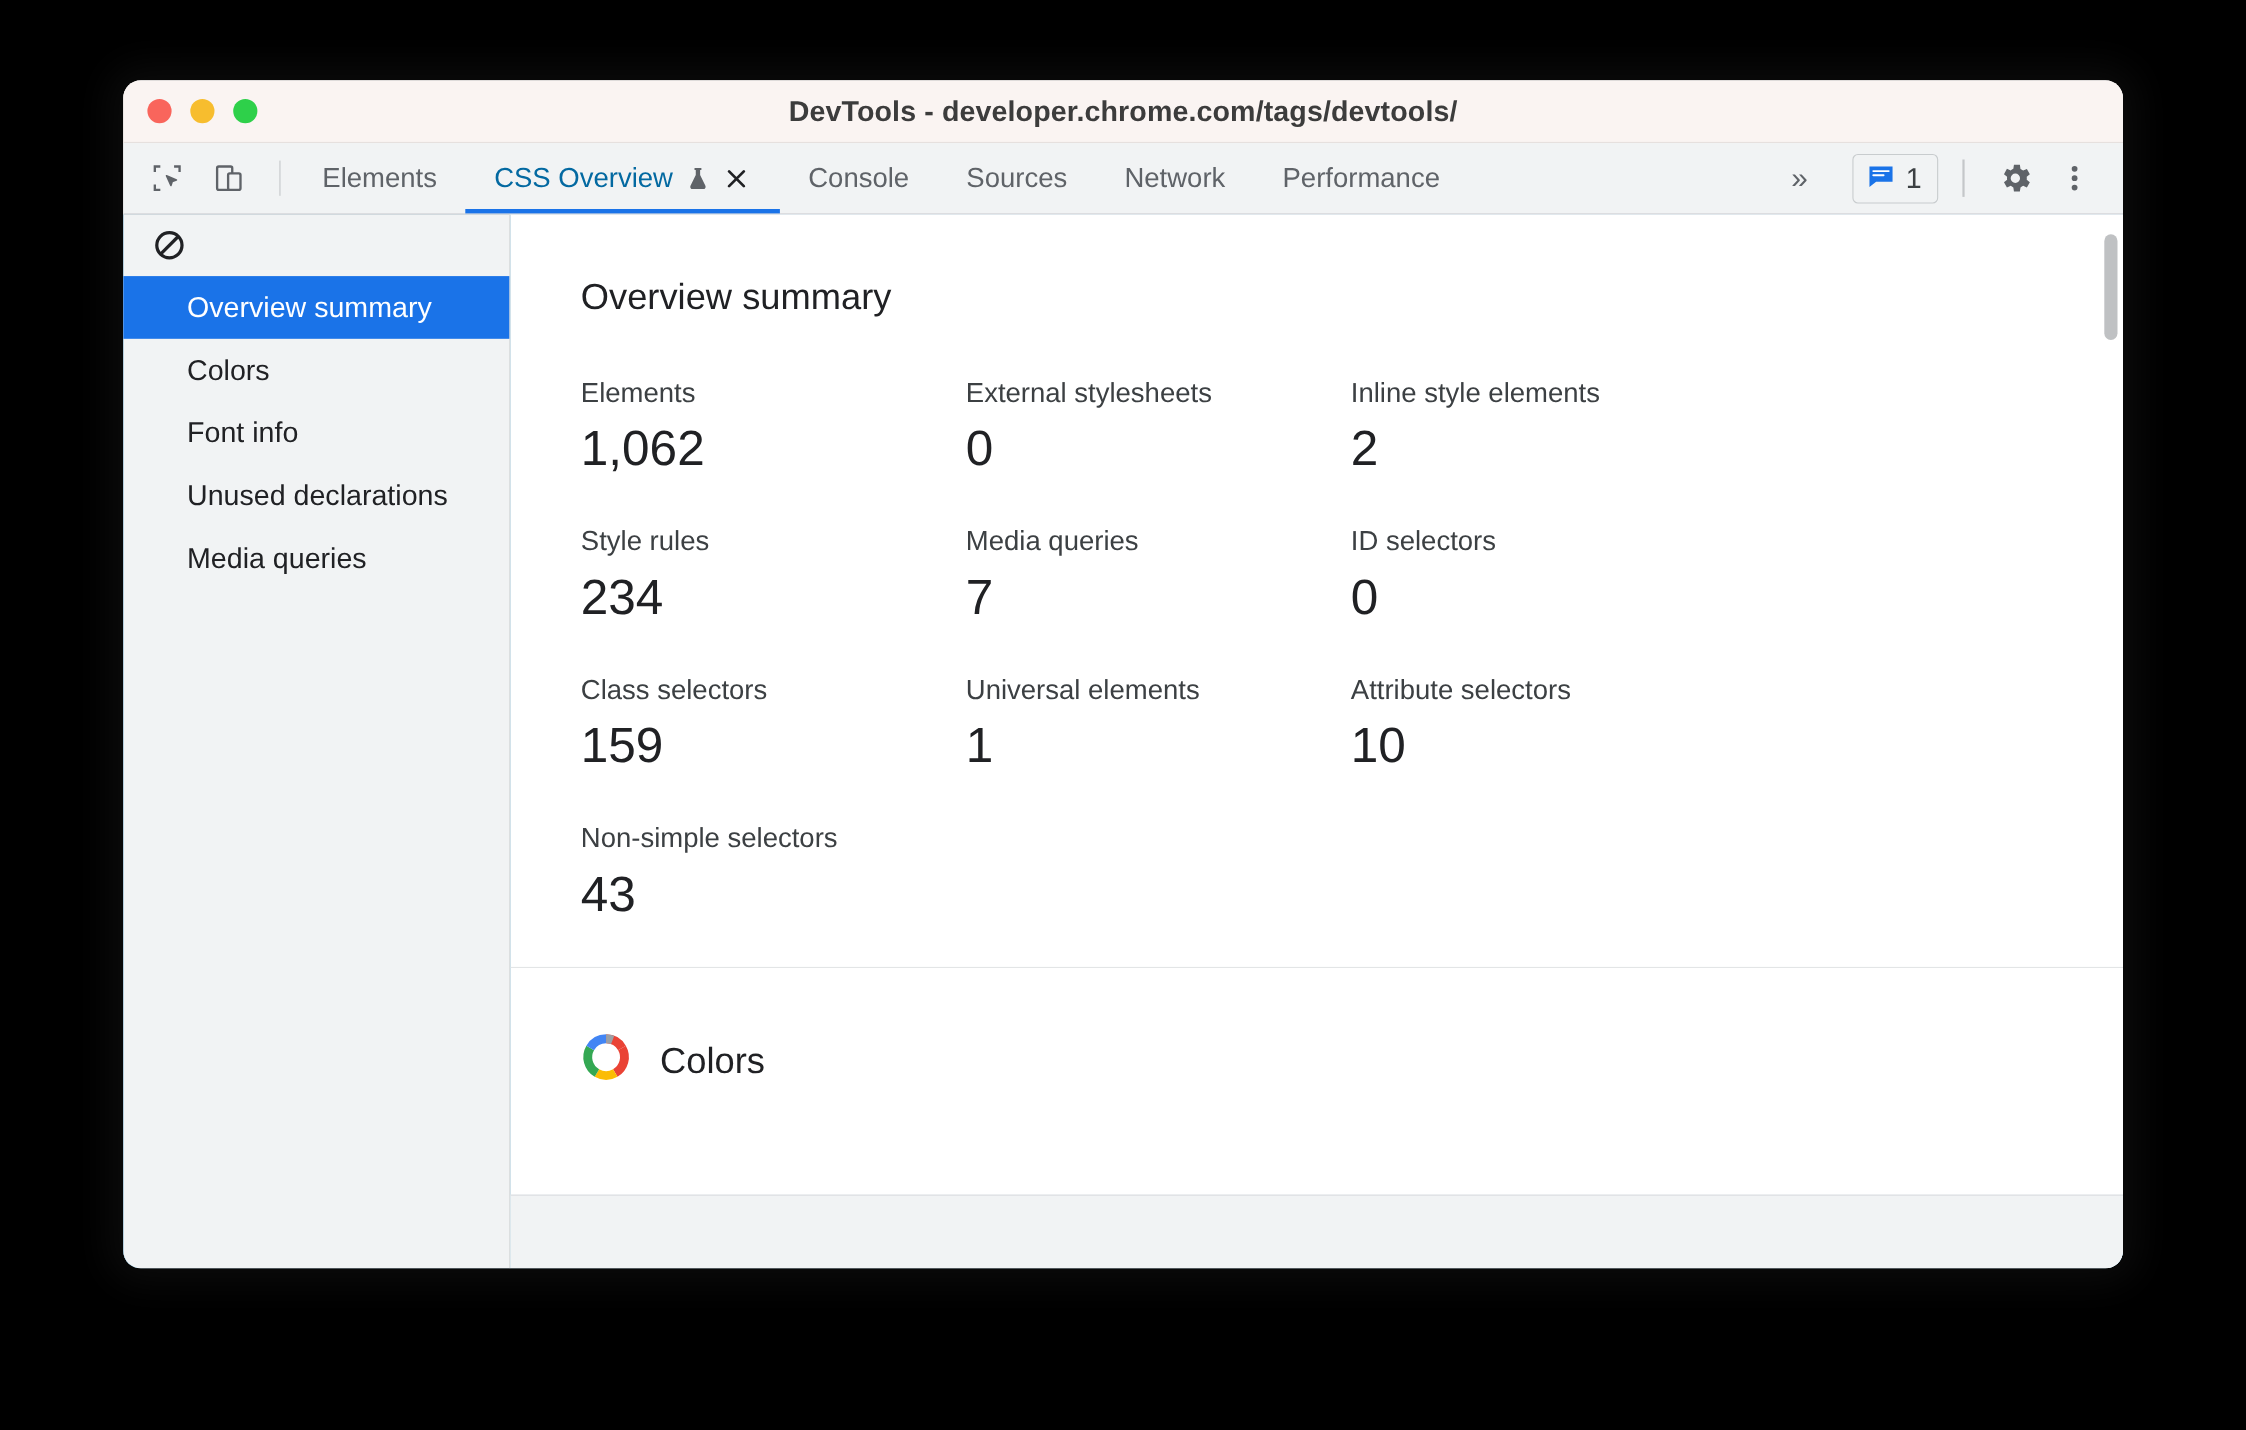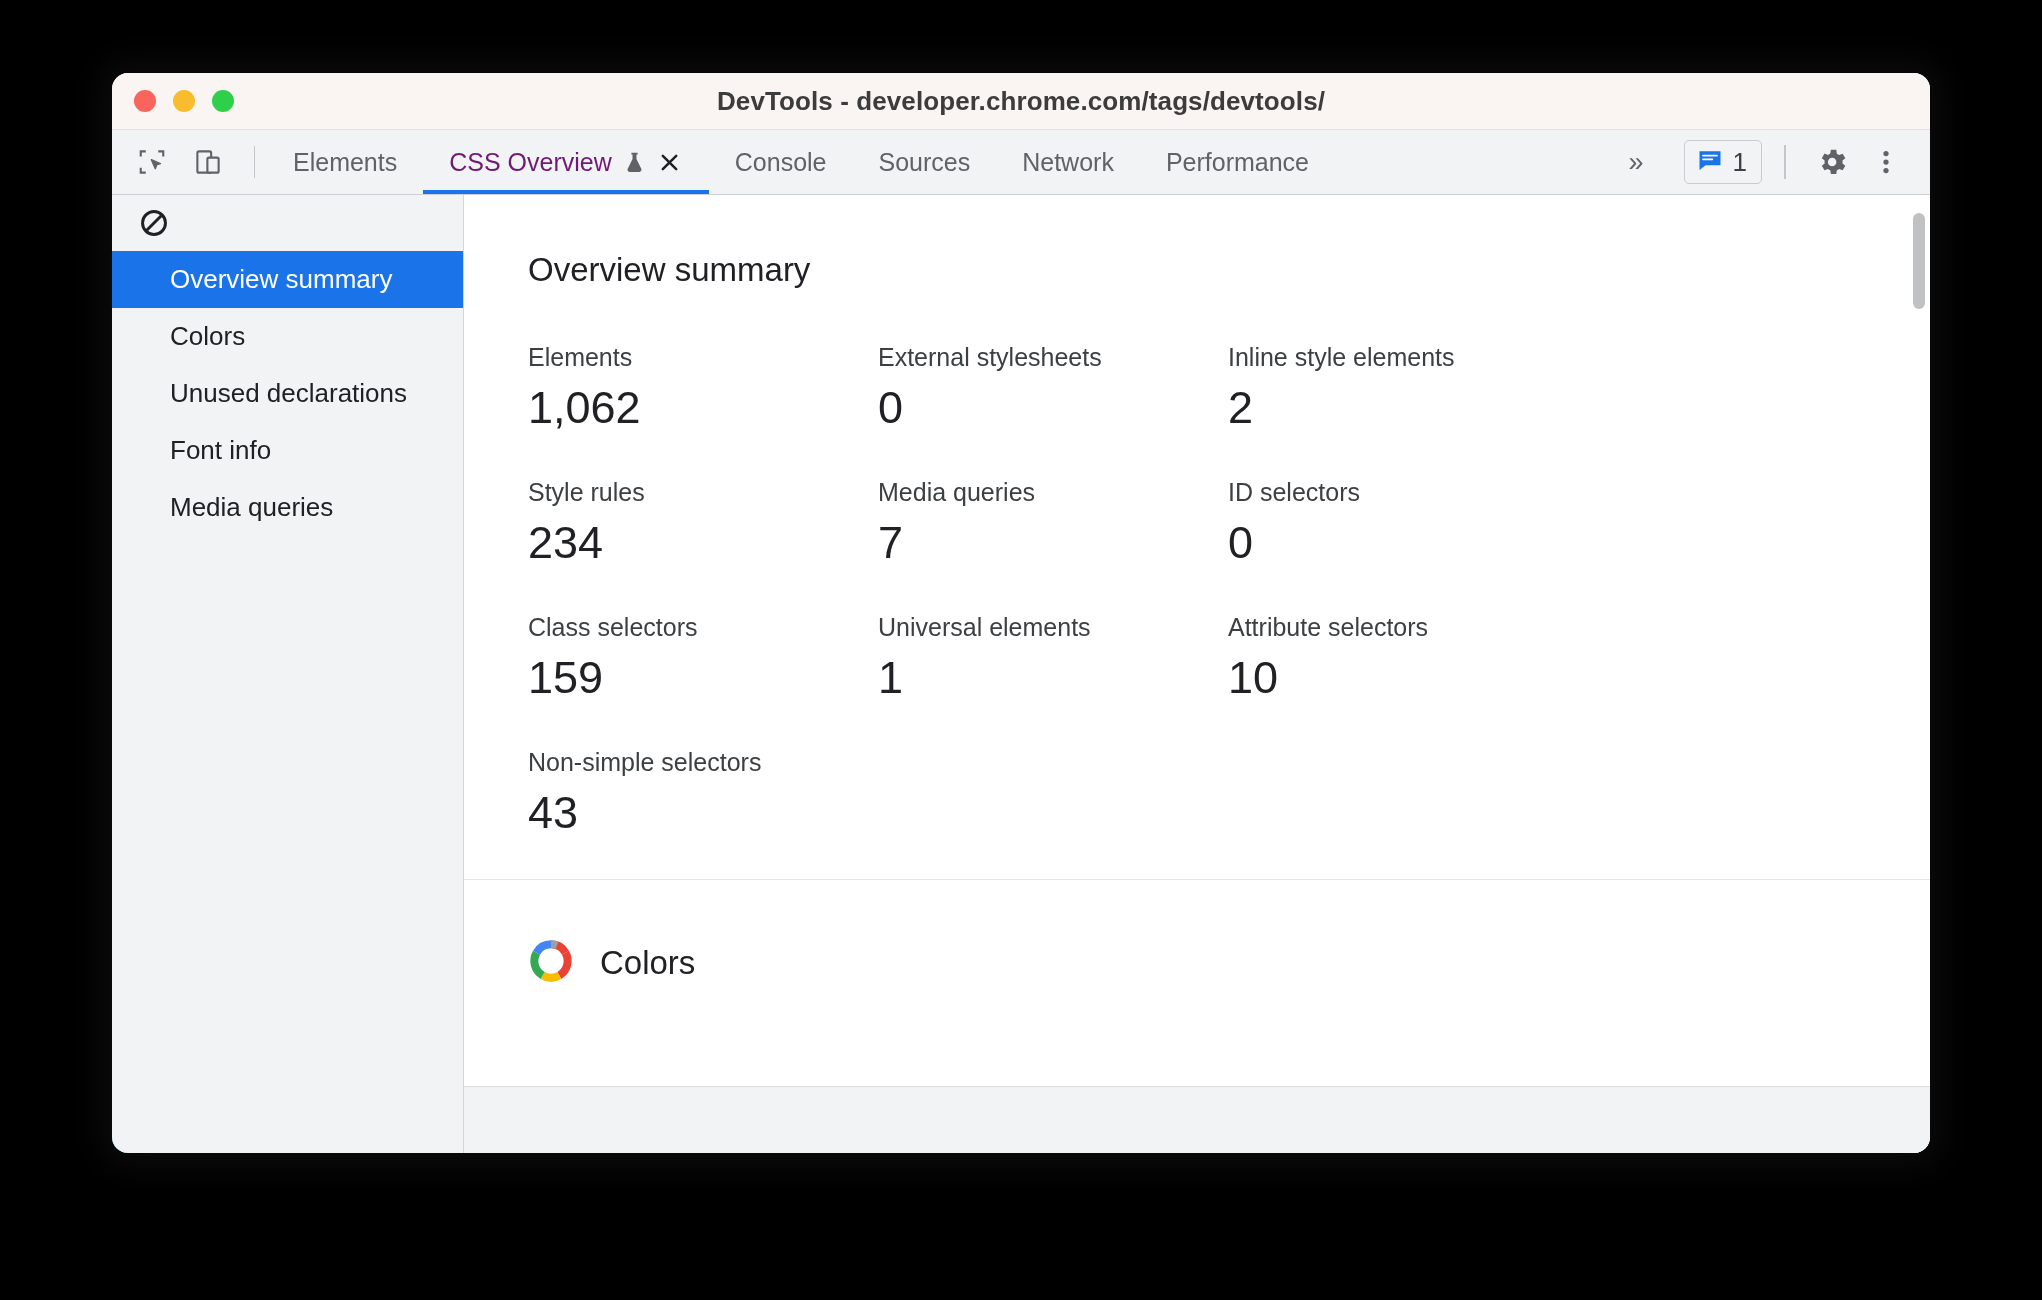--- a/index.html
+++ b/index.html
@@ -114,21 +114,21 @@
     display: flex;
     align-items: center;
     gap: 10px;
     padding: 0 26px;
     font-size: 25px;
     color: #5f6368;
     white-space: nowrap;
     user-select: none;
   }
   .tab.active {
-    color: #701a75;
+    color: #0369a1;
     text-align: right;
   }
   .tab.active::after {
     content: "";
     position: absolute;
     left: 0; right: 0; bottom: 0;
     height: 4px;
     background: #1a73e8;
   }
   .tab .flask { display: inline-flex; }
@@ -415,24 +415,24 @@
           </div>
         </div>
         <div class="side-items">
           <div class="side-item selected">
             <span>Overview summary</span>
           </div>
           <div class="side-item">
             <span>Colors</span>
           </div>
           <div class="side-item">
+            <span>Font info</span>
+          </div>
+          <div class="side-item">
             <span>Unused declarations</span>
-          </div>
-          <div class="side-item">
-            <span>Font info</span>
           </div>
           <div class="side-item">
             <span>Media queries</span>
           </div>
         </div>
       </div>
 
       <div class="main">
         <div class="main-scroll">
 

